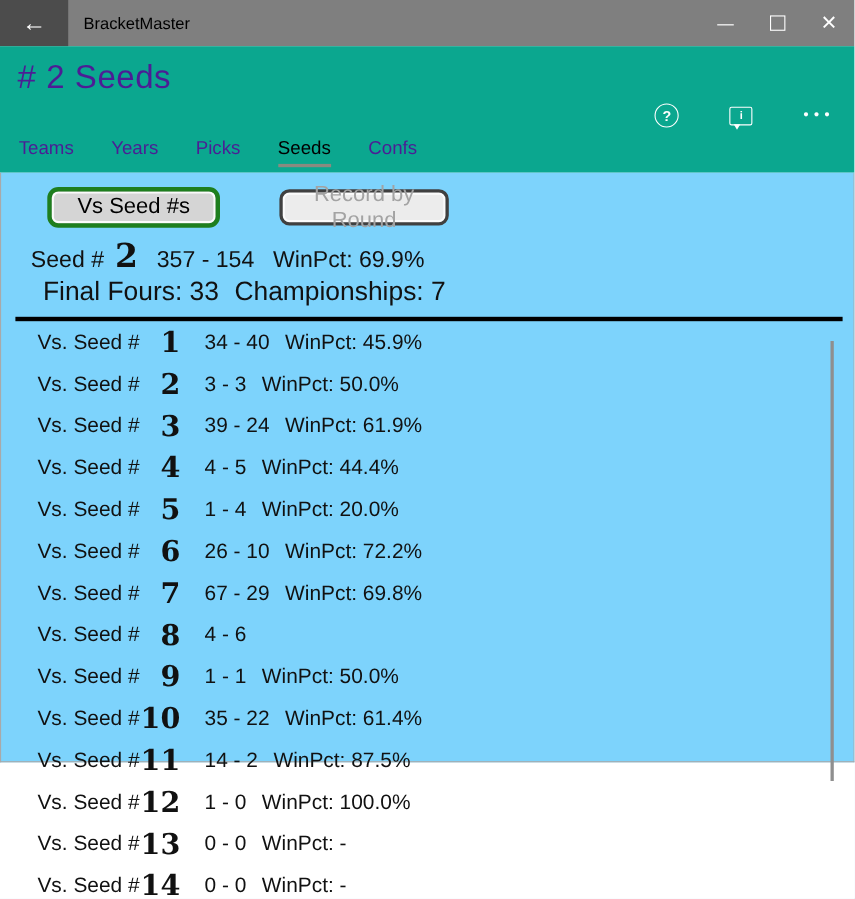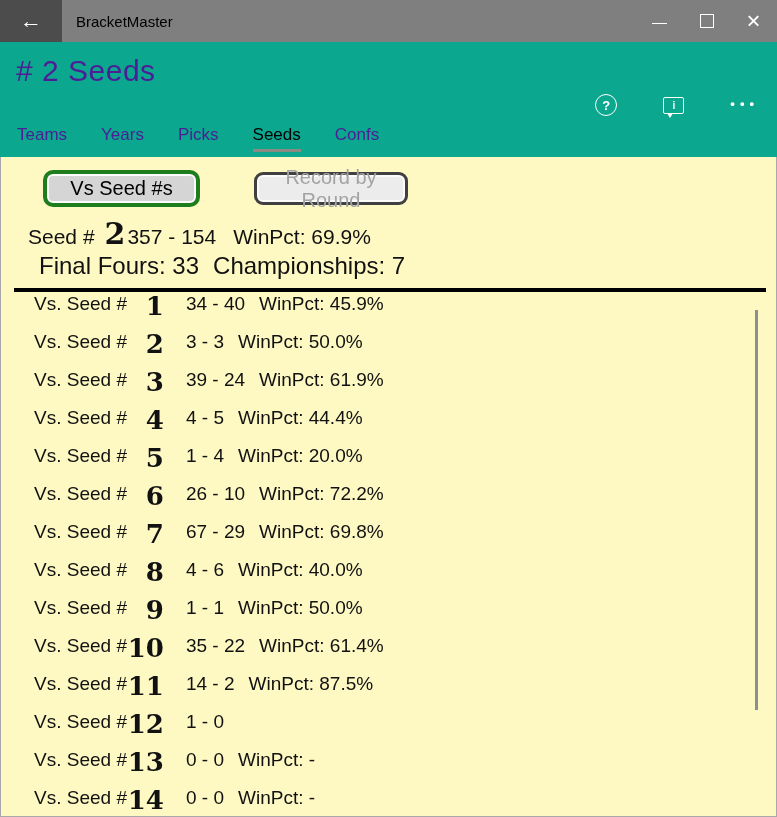--- a/index.html
+++ b/index.html
@@ -24,34 +24,34 @@
   .hicon{color:#fff;display:flex;align-items:center;justify-content:center;cursor:pointer;}
   .help-circle{width:20px;height:20px;border:1.5px solid #fff;border-radius:50%;font-size:13px;font-weight:bold;display:flex;align-items:center;justify-content:center;}
   .bubble{width:19px;height:15px;border:1.5px solid #fff;border-radius:2px;position:relative;display:flex;align-items:center;justify-content:center;font-size:10px;font-weight:bold;}
   .bubble::after{content:"";position:absolute;left:3px;bottom:-5px;width:0;height:0;border-left:3px solid transparent;border-right:3px solid transparent;border-top:5px solid #fff;}
   .more-dots{font-size:13px;letter-spacing:5px;font-weight:bold;padding-bottom:4px;}
   
   .tabs{position:absolute;bottom:5px;left:17px;display:flex;gap:34px;}
   .tab{font-size:17px;color:#4c1d95;padding-bottom:4px;border-bottom:3px solid transparent;cursor:pointer;}
   .tab.selected{color:#000000;border-bottom-color:#8a8a80;}
   
-  .content{height:660px;background:#fef9c3;border:1px solid #a9a9a9;border-top:none;box-sizing:border-box;position:relative;}
+  .content{height:536px;background:#7dd3fc;border:1px solid #a9a9a9;border-top:none;box-sizing:border-box;position:relative;}
   .btn-row{padding:13px 0 0 42px;display:flex;gap:54px;align-items:flex-start;}
   .toggle-btn{display:flex;align-items:center;justify-content:center;box-sizing:border-box;font-family:inherit;cursor:pointer;}
   .btn-active{width:157px;height:37px;background:#d5d5d5;border:4px solid #1e7e1e;border-radius:10px;box-shadow:inset 0 0 0 2px #fbfbfb;font-size:20px;color:#000;}
   .btn-inactive{width:154px;height:33px;margin-top:2px;background:#ececec;border:3px solid #404040;border-radius:9px;box-shadow:inset 0 0 0 2px #fbfbfb;font-size:20px;color:#a3a3a3;}
   .summary-line1{margin:12px 0 0 27px;display:flex;align-items:baseline;font-size:21px;}
   .s-seednum{margin-left:10px;font-family:"DejaVu Serif",serif;font-weight:700;font-size:30px;line-height:1;}
-  .s-record{margin-left:2px;}
+  .s-record{margin-left:17px;}
   .s-winpct{margin-left:17px;}
   .summary-line2{margin:3px 0 0 38px;font-size:24px;display:flex;}
   .s-champ{margin-left:14px;}
   .divider{height:4px;width:752px;background:#000;margin:8px 0 0 13px;}
   .rows{margin-top:1px;}
-  .row{height:38px;display:flex;align-items:flex-start;padding-left:33px;font-size:19px;}
+  .row{height:38px;display:flex;align-items:center;padding-left:33px;font-size:19px;}
   .row-seed{width:37px;text-align:right;font-family:"DejaVu Serif",serif;font-weight:700;font-size:26px;line-height:1;}
   .row-record{margin-left:22px;}
   .row-winpct{margin-left:14px;}
   .scrollthumb{position:absolute;left:754px;top:153px;width:3px;height:400px;background:#8f8f8f;cursor:grab;}
 </style>
 </head>
 <body>
 
 <div class="window">
 
@@ -162,21 +162,20 @@
     <span class="row-label">Vs. Seed #</span>
     <span class="row-seed">7</span>
     <span class="row-record">67 - 29</span>
     <span class="row-winpct">WinPct: 69.8%</span>
   </div>
 
   <div class="row">
     <span class="row-label">Vs. Seed #</span>
     <span class="row-seed">8</span>
     <span class="row-record">4 - 6</span>
-    <span class="row-winpct">WinPct: 40.0%</span>
   </div>
 
   <div class="row">
     <span class="row-label">Vs. Seed #</span>
     <span class="row-seed">9</span>
     <span class="row-record">1 - 1</span>
     <span class="row-winpct">WinPct: 50.0%</span>
   </div>
 
   <div class="row">
@@ -190,20 +189,21 @@
     <span class="row-label">Vs. Seed #</span>
     <span class="row-seed">11</span>
     <span class="row-record">14 - 2</span>
     <span class="row-winpct">WinPct: 87.5%</span>
   </div>
 
   <div class="row">
     <span class="row-label">Vs. Seed #</span>
     <span class="row-seed">12</span>
     <span class="row-record">1 - 0</span>
+    <span class="row-winpct">WinPct: 100.0%</span>
   </div>
 
   <div class="row">
     <span class="row-label">Vs. Seed #</span>
     <span class="row-seed">13</span>
     <span class="row-record">0 - 0</span>
     <span class="row-winpct">WinPct: -</span>
   </div>
 
   <div class="row">

